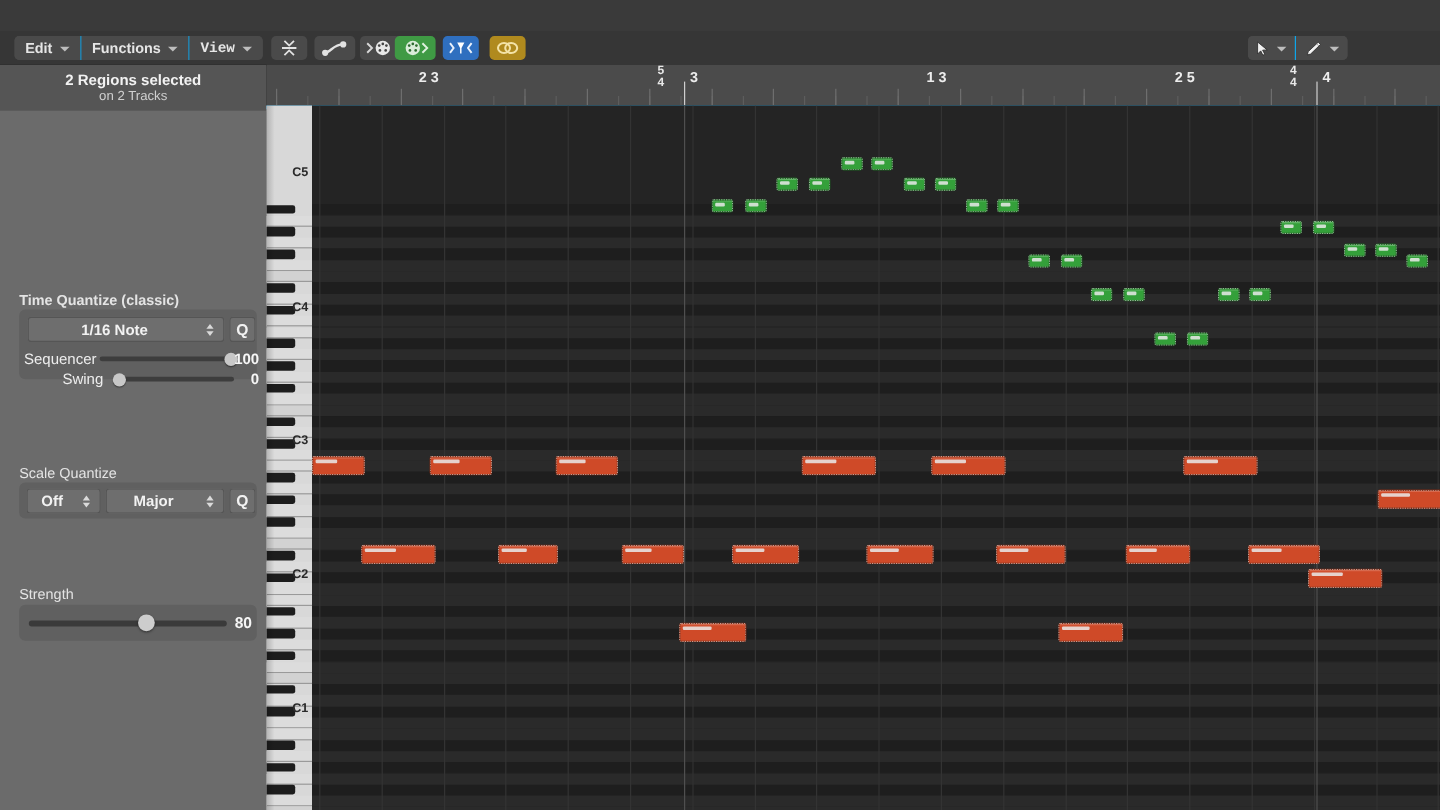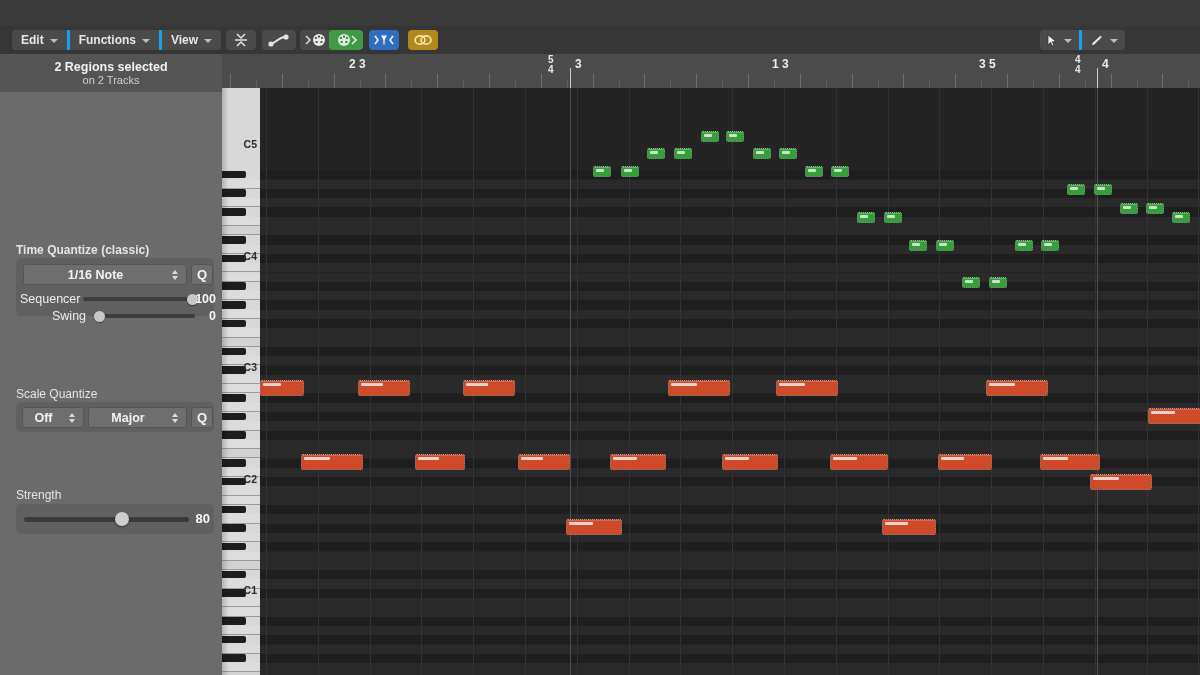--- a/index.html
+++ b/index.html
@@ -18,22 +18,22 @@
   .tab.active{background:#4e4e4e;color:#f0f0f0;}
   .tab.dim{color:#8c8c8c;}
 
   
   .toolbar{position:absolute;left:0;top:26px;width:1200px;height:28px;
            background:#363636;border-bottom:1px solid #1e1e1e;}
   .tbgroup{position:absolute;top:4px;height:20px;display:flex;align-items:stretch;
            background:#4a4a4a;border-radius:4px;overflow:hidden;}
   .menubtn{display:flex;align-items:center;gap:6px;padding:0 9px;
            font-size:12px;color:#e6e6e6;font-weight:bold;background:#4a4a4a;
-           border-right:3px solid #0ea5e9;}
-  .menubtn:last-child{border-right:none;}
+           border-right:1px solid #0ea5e9;}
+  .menubtn:last-child{border-right:none;font-family:Liberation Mono, monospace;}
   .caret{width:0;height:0;border-left:4px solid transparent;
          border-right:4px solid transparent;border-top:4px solid #bdbdbd;
          margin-top:1px;}
   .iconbtn{position:absolute;top:4px;height:20px;width:30px;border-radius:4px;
            background:#4a4a4a;display:flex;align-items:center;justify-content:center;}
   .iconbtn.wide{width:34px;}
   .iconbtn.green{background:#3f9a44;}
   .iconbtn.blue{background:#2f6fbf;}
   .iconbtn.gold{background:#b08a1e;}
 
@@ -347,21 +347,21 @@
       <div class="rtick" style="left: 888.6px;"></div>
       <div class="rtick" style="left: 940.4px;"></div>
       <div class="rlabel" style="left: 127px;">2 3</div>
       <div class="tsig" style="left: 326px;">
         <div>5</div>
         <div>4</div>
       </div>
       <div class="rtick major" style="left: 348px; background: rgb(207, 207, 207);"></div>
       <div class="rlabel" style="left: 353px;">3</div>
       <div class="rlabel" style="left: 550px;">1 3</div>
-      <div class="rlabel" style="left: 757px;">3 5</div>
+      <div class="rlabel" style="left: 757px;">2 5</div>
       <div class="tsig" style="left: 853px;">
         <div>4</div>
         <div>4</div>
       </div>
       <div class="rtick major" style="left: 875px; background: rgb(207, 207, 207);"></div>
       <div class="rlabel" style="left: 880px;">4</div>
     </div>
 
   <div class="keyboard">
       <div class="bkey" style="top: 82.8px; height: 7.7px;"></div>

